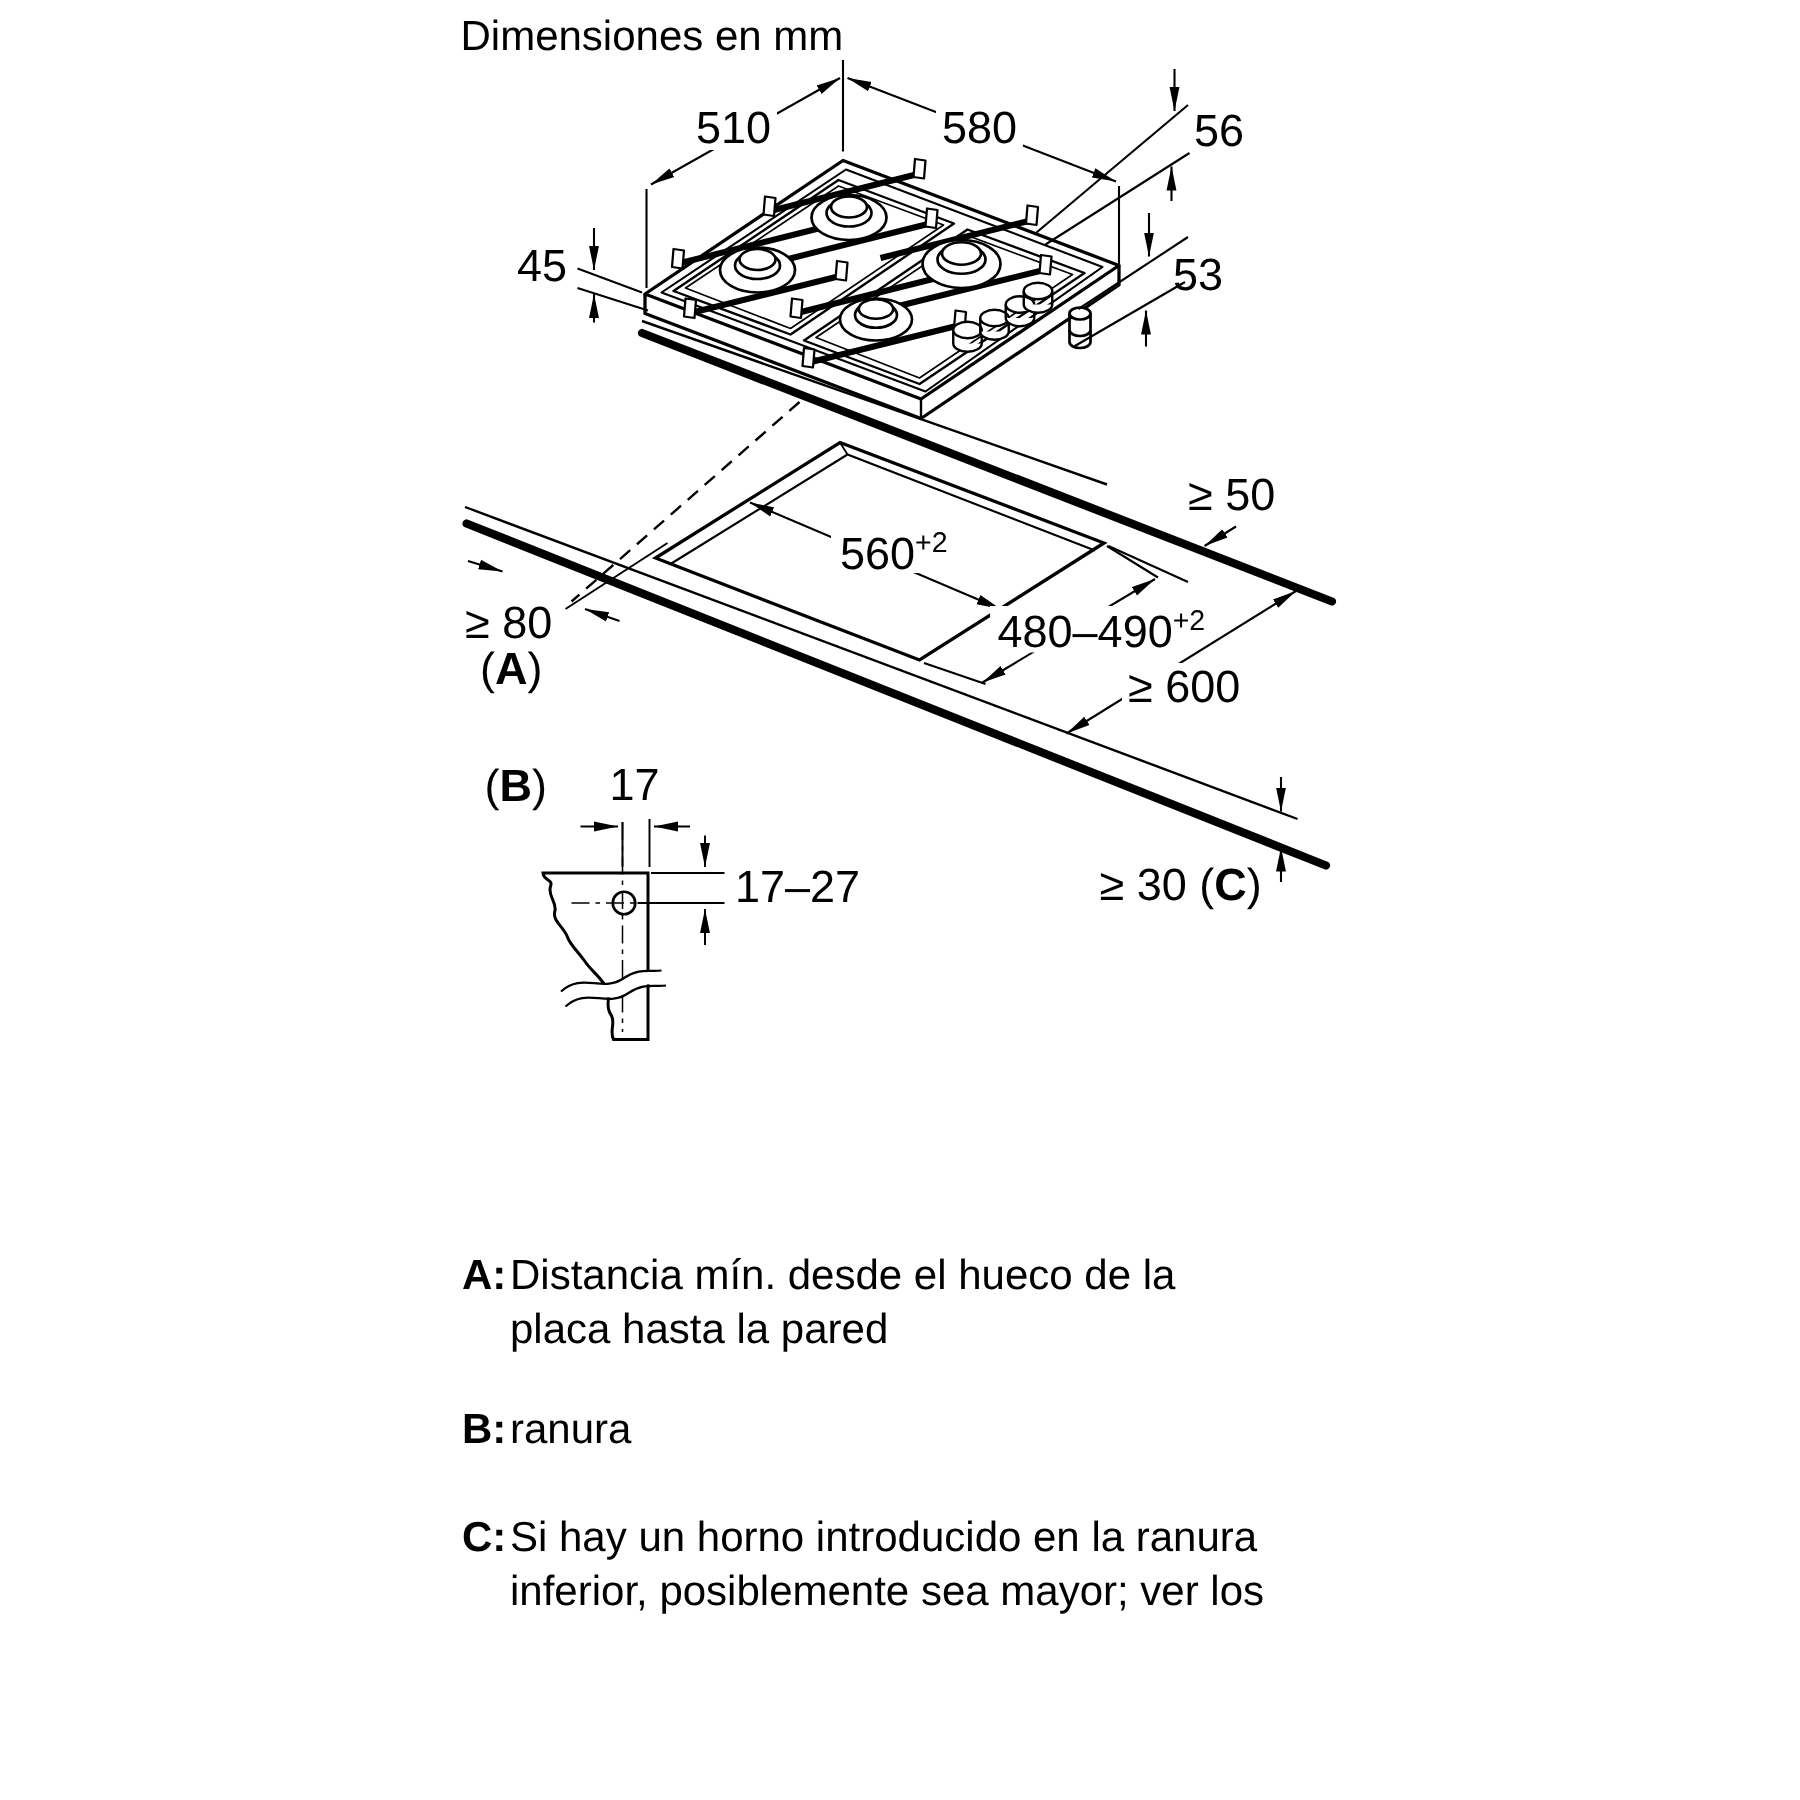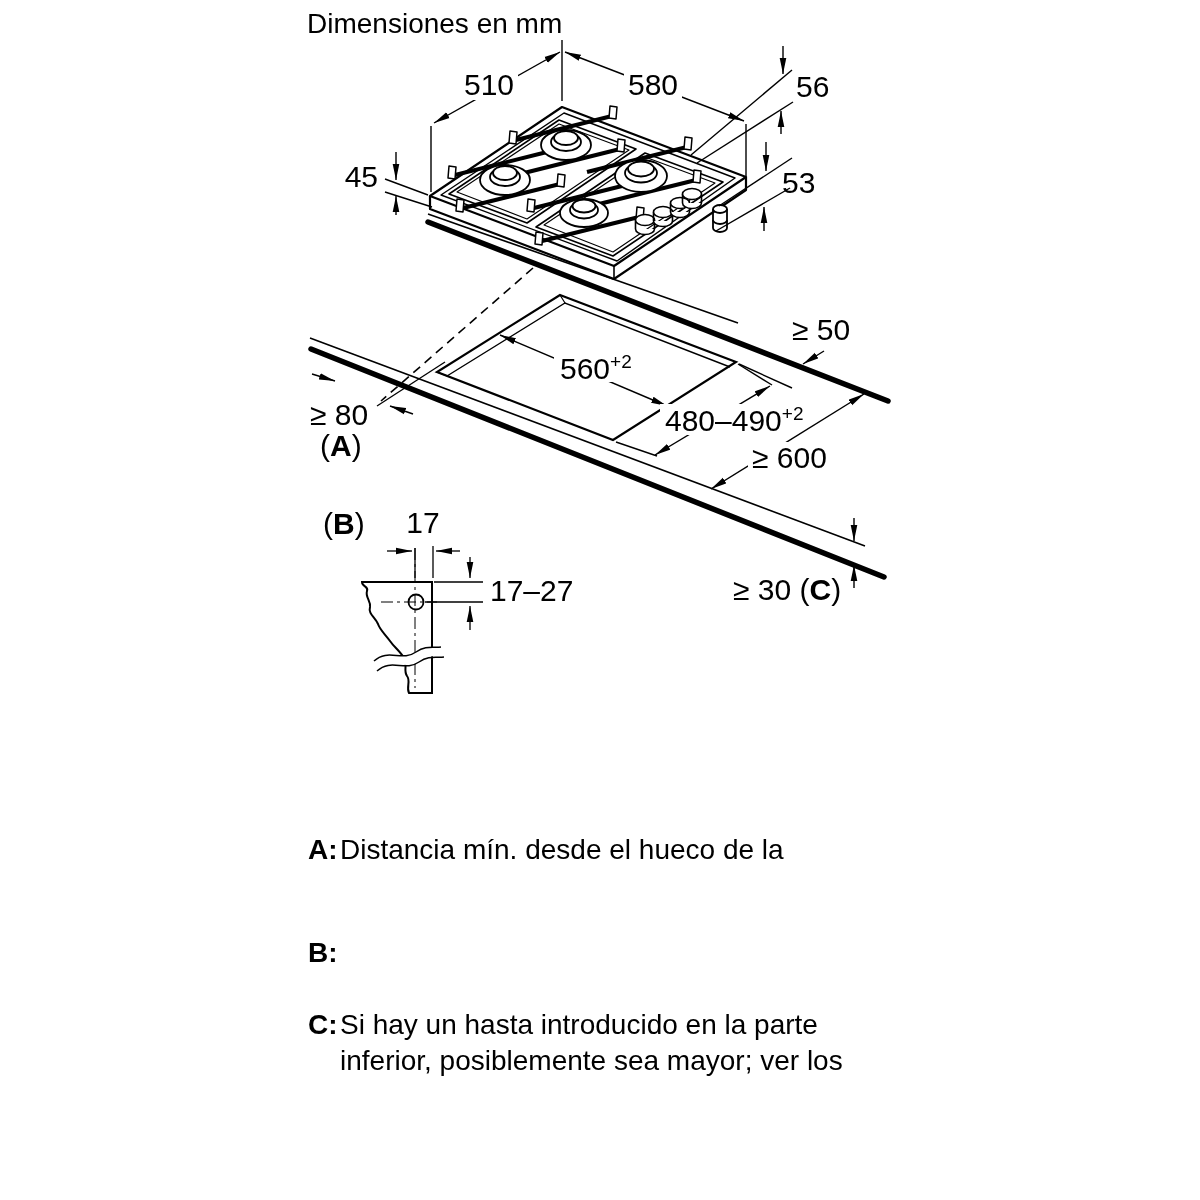--- a/index.html
+++ b/index.html
@@ -254,29 +254,31 @@
         <text x="490" y="601" font-size="30" fill="#000" stroke="none">17–27</text>
       </g>
     </g>
   </svg>
 
   <div class="legend">
     <div class="legend-item" id="leg-a">
       <span class="lbl">A:</span>
       <div class="body">
         <div class="line">Distancia mín. desde el hueco de la</div>
+        <div class="line">placa hasta la pared</div>
       </div>
     </div>
     <div class="legend-item" id="leg-b">
       <span class="lbl">B:</span>
       <div class="body">
+        <div class="line">ranura</div>
       </div>
     </div>
     <div class="legend-item" id="leg-c">
       <span class="lbl">C:</span>
       <div class="body">
-        <div class="line">Si hay un hasta introducido en la parte</div>
+        <div class="line">Si hay un horno introducido en la ranura</div>
         <div class="line">inferior, posiblemente sea mayor; ver los</div>
       </div>
     </div>
   </div>
 
 </div>
 
 </body></html>

